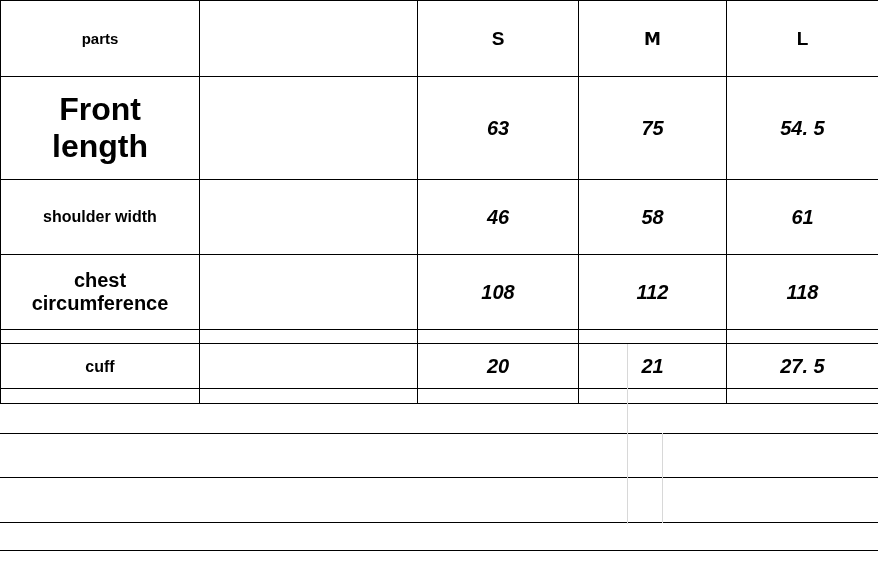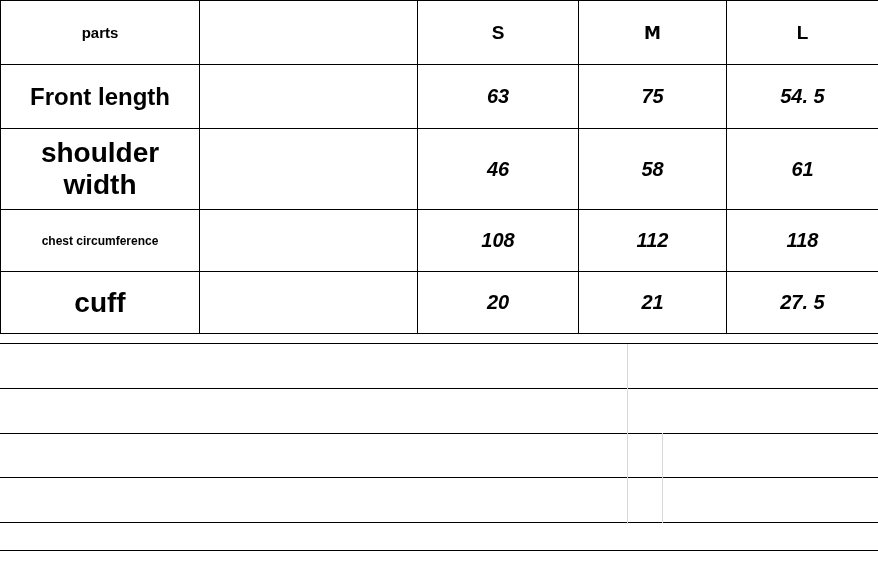--- a/index.html
+++ b/index.html
@@ -19,21 +19,21 @@
   #size-table {
     border-collapse: collapse;
     table-layout: fixed;
     width: 878px;
     position: absolute;
     left: 0;
     top: 0;
   }
   #size-table td {
     border: 1px solid #000000;
-    padding: 8px;
+    padding: 14px;
     text-align: center;
     vertical-align: middle;
     font-weight: bold;
     background: #ffffff;
   }
   
   .col-part   { width: 199px; }
   .col-unit   { width: 218px; }
   .col-s      { width: 161px; }
   .col-m      { width: 148px; }
@@ -45,23 +45,23 @@
   .r-2 td     { height: 46px; }
   .r-3 td     { height: 45px; }
   .r-4 td     { height: 45px; }
   .r-5 td     { height: 45px; margin-left: 38px; }
   .r-6 td     { height: 47px; }
 
   
   .t-parts    { font-size: 15px; font-weight: bold; }
   .t-sizehdr  { font-size: 19px; font-weight: bold; }
   .t-m        { font-family: "DejaVu Sans", sans-serif; font-size: 17px; font-weight: bold; }
-  .t-big      { font-size: 24px; font-weight: normal; }
-  .t-med      { font-size: 28px; font-weight: normal; }
-  .t-small    { font-size: 12px; font-weight: bold; }
+  .t-big      { font-size: 32px; font-weight: normal; }
+  .t-med      { font-size: 16px; font-weight: normal; }
+  .t-small    { font-size: 20px; font-weight: bold; }
   .t-num      { font-size: 20px; font-weight: bold; font-style: italic; }
   .t-unit     { font-size: 21px; font-weight: normal; }
 
   
   .lbl        { text-align: center; }
 
   
   #ruled-area {
     position: absolute;
     left: 0;

